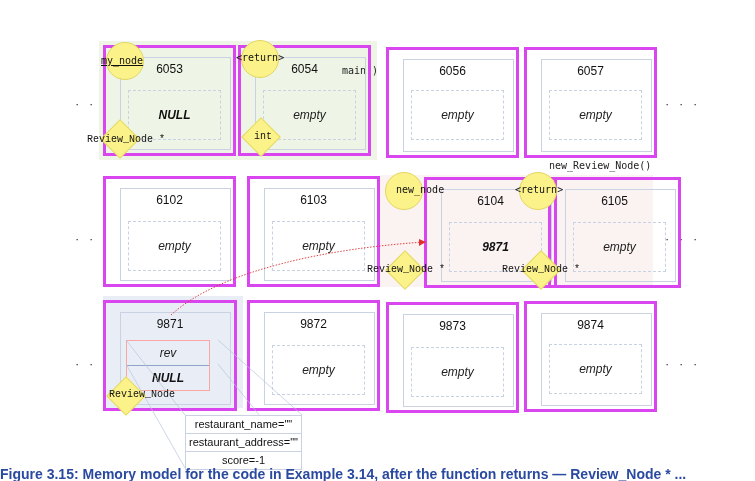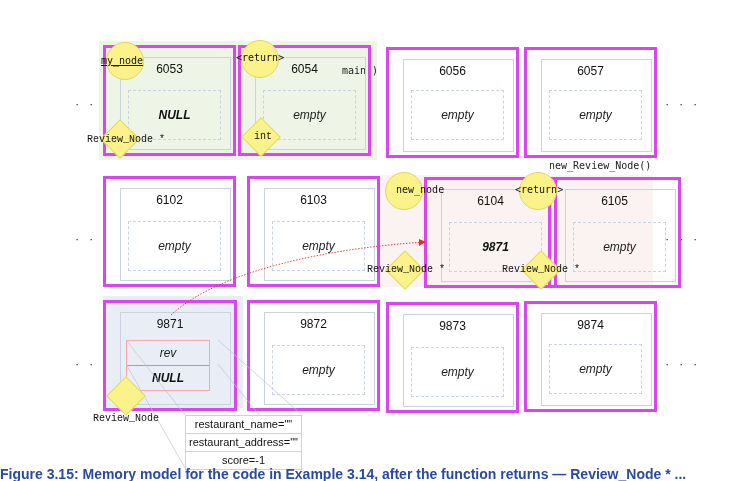--- a/index.html
+++ b/index.html
@@ -145,15 +145,15 @@
 <div class="circle-label" style="left:380px;top:184px;margin-left:16px;">new_node</div>
 <div class="diamond" style="left:391px;top:256px;"></div>
 <div class="type-label" style="left:367px;top:264px;">Review_Node *</div>
 
 <div class="circle" style="left:519px;top:172px;"></div>
 <div class="circle-label" style="left:515px;top:184px;">&lt;return&gt;</div>
 <div class="diamond" style="left:527px;top:256px;"></div>
 <div class="type-label" style="left:502px;top:264px;">Review_Node *</div>
 
 <div class="diamond" style="left:112px;top:382px;"></div>
-<div class="type-label" style="left:93px;top:389px;margin-top:24px;">Review_Node</div>
+<div class="type-label" style="left:109px;top:389px;">Review_Node</div>
 
 <div class="caption">Figure 3.15: Memory model for the code in Example 3.14, after the function returns — Review_Node * ...</div>
 
 </body></html>

